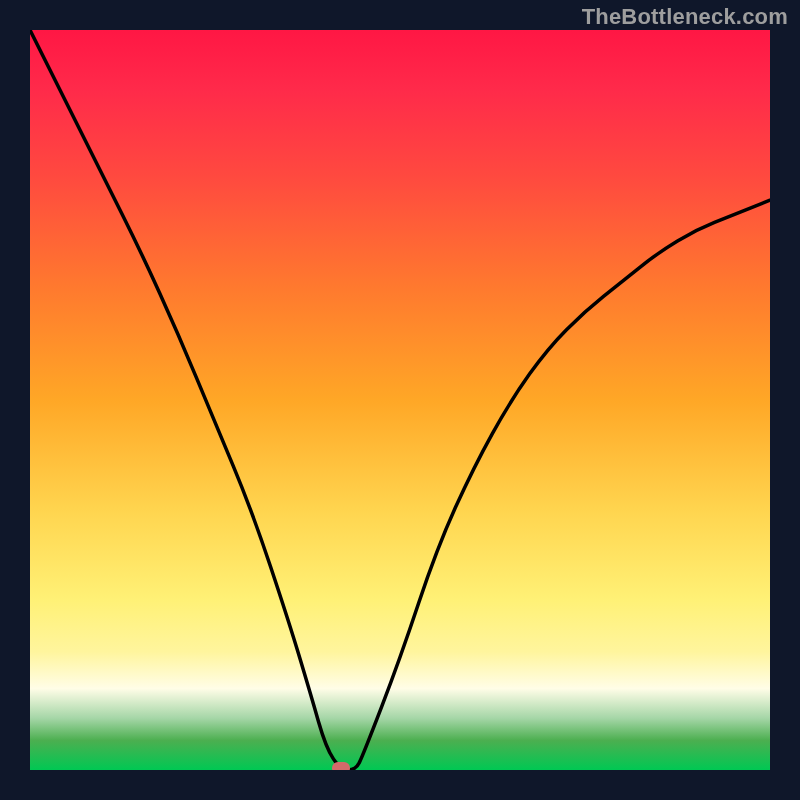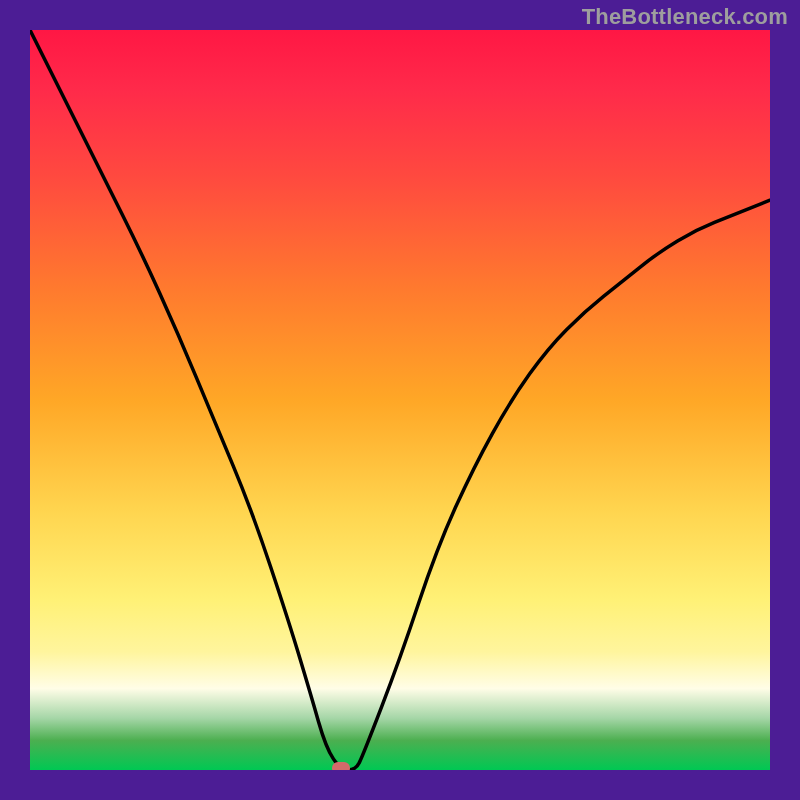--- a/index.html
+++ b/index.html
@@ -10,21 +10,21 @@
     background: #000;
     overflow: hidden;
     font-family: Arial, Helvetica, sans-serif;
   }
   .frame {
     position: absolute;
     top: 0;
     left: 0;
     width: 800px;
     height: 800px;
-    background: #4c1d95;
+    background: #0f172a;
   }
   .plot-area {
     position: absolute;
     top: 30px;
     left: 30px;
     width: 740px;
     height: 740px;
     overflow: hidden;
   }
   .gradient-bg {

